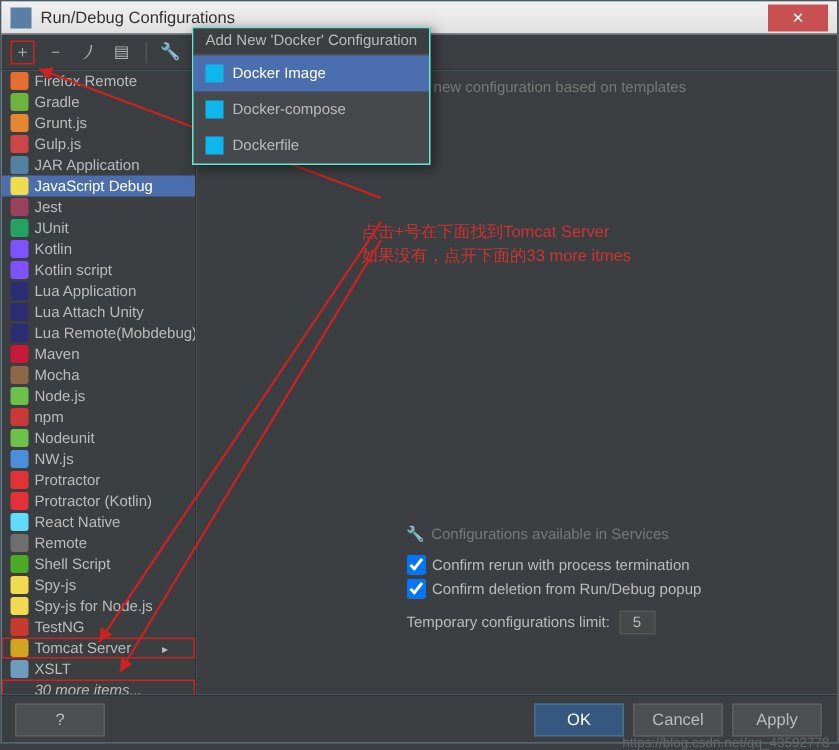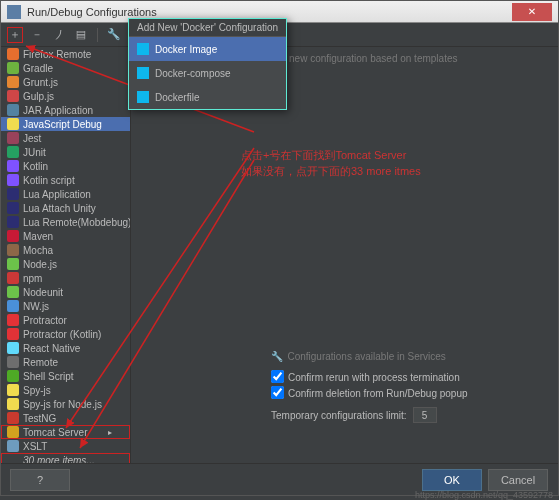--- a/index.html
+++ b/index.html
@@ -244,16 +244,17 @@
       </defs>
     <line x1="254" y1="132" x2="26" y2="46" stroke="#cc2222" stroke-width="1.5" marker-end="url(#ah)"></line>
     <line x1="254" y1="148" x2="66" y2="428" stroke="#cc2222" stroke-width="1.5" marker-end="url(#ah)"></line>
     <line x1="254" y1="160" x2="80" y2="448" stroke="#cc2222" stroke-width="1.5" marker-end="url(#ah)"></line>
   </svg>
 
   <div class="button-bar">
     <button class="btn help-btn">?</button>
     <button class="btn primary">OK</button>
     <button class="btn">Cancel</button>
+    <button class="btn">Apply</button>
   </div>
 
   <div class="watermark">https://blog.csdn.net/qq_43592778</div>
 </div>
 
 </body></html>

